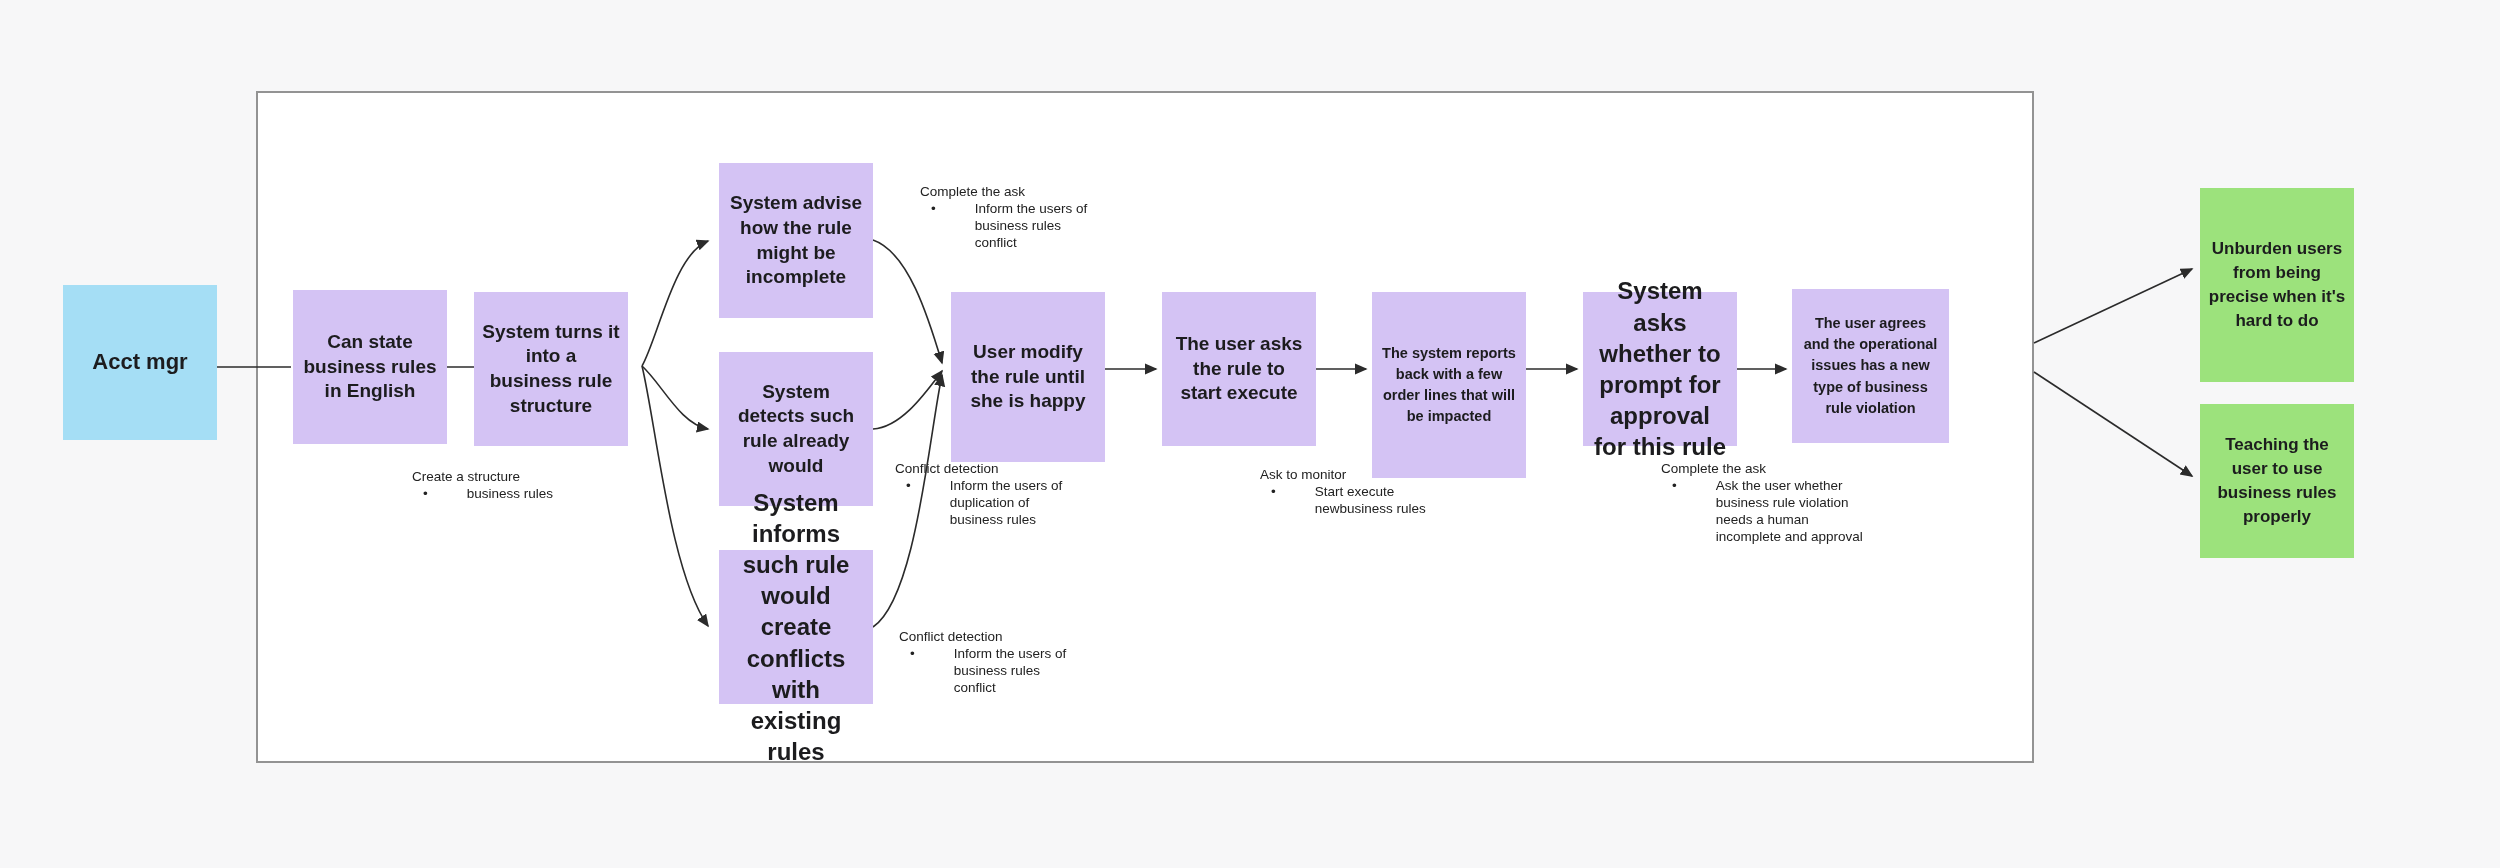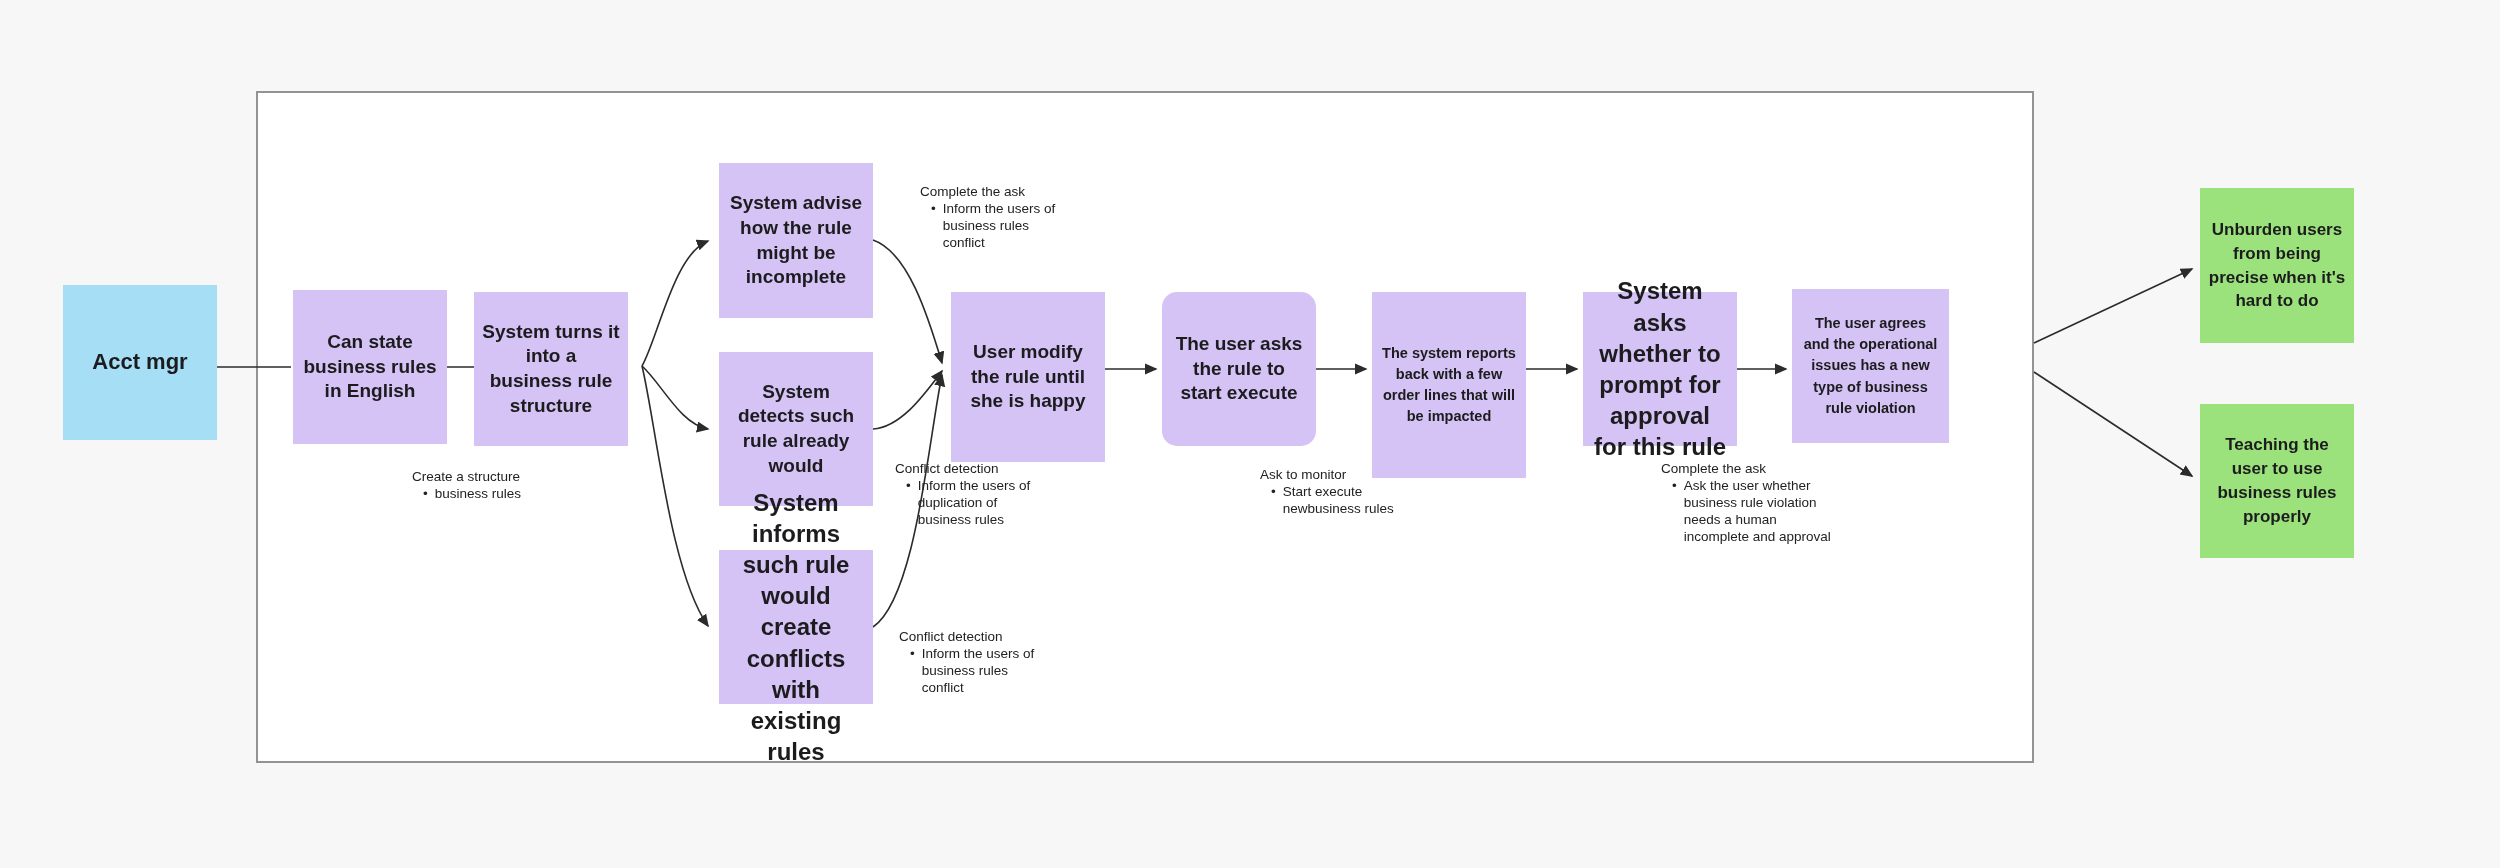--- a/index.html
+++ b/index.html
@@ -19,30 +19,30 @@
   .fs-small{font-size:14.5px;line-height:1.45;}
   .fs-green{font-size:17px;line-height:1.4;}
 
   #nd-acct-mgr{left:63px;top:285px;width:154px;height:155px;}
   #nd-can-state{left:293px;top:290px;width:154px;height:154px;}
   #nd-system-turns{left:474px;top:292px;width:154px;height:154px;}
   #nd-system-advise{left:719px;top:163px;width:154px;height:155px;}
   #nd-system-detects{left:719px;top:352px;width:154px;height:154px;}
   #nd-system-informs{left:719px;top:550px;width:154px;height:154px;}
   #nd-user-modify{left:951px;top:292px;width:154px;height:170px;}
-  #nd-user-asks{left:1162px;top:292px;width:154px;height:154px;border-radius:15px;}
+  #nd-user-asks{left:1162px;top:292px;width:154px;height:154px;}
   #nd-system-reports{left:1372px;top:292px;width:154px;height:186px;}
   #nd-system-asks-approval{left:1583px;top:292px;width:154px;height:154px;}
   #nd-user-agrees{left:1792px;top:289px;width:157px;height:154px;}
-  #nd-unburden{left:2200px;top:188px;width:154px;height:155px;}
+  #nd-unburden{left:2200px;top:188px;width:154px;height:194px;}
   #nd-teaching{left:2200px;top:404px;width:154px;height:154px;}
 
   .ann{position:absolute;z-index:4;color:#222;font-size:13.5px;line-height:17px;}
   .ann-title{white-space:nowrap;}
-  .ann-bullet{display:flex;margin-left:11px;}
+  .ann-bullet{display:flex;margin-left:11px;gap:32px;}
   .ann-bullet .dot::before{content:"\2022";margin-right:7px;}
   .ann-text{max-width:122px;}
   #ann-complete2 .ann-text{max-width:152px;}
 
   #ann-create{left:412px;top:468px;}
   #ann-complete1{left:920px;top:183px;}
   #ann-conflict-dup{left:895px;top:460px;}
   #ann-conflict2{left:899px;top:628px;}
   #ann-monitor{left:1260px;top:466px;}
   #ann-complete2{left:1661px;top:460px;}

